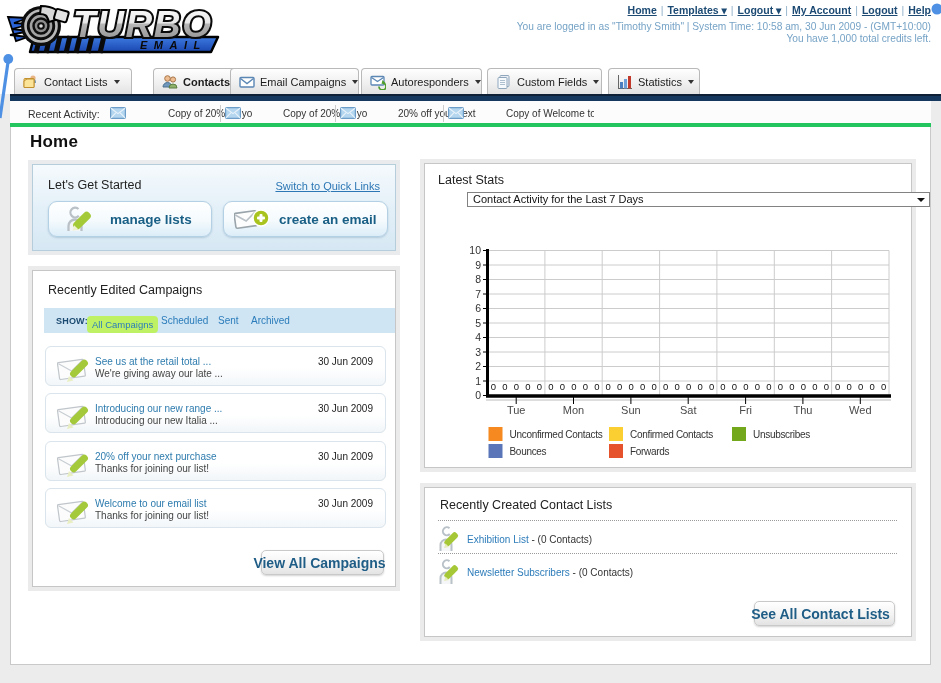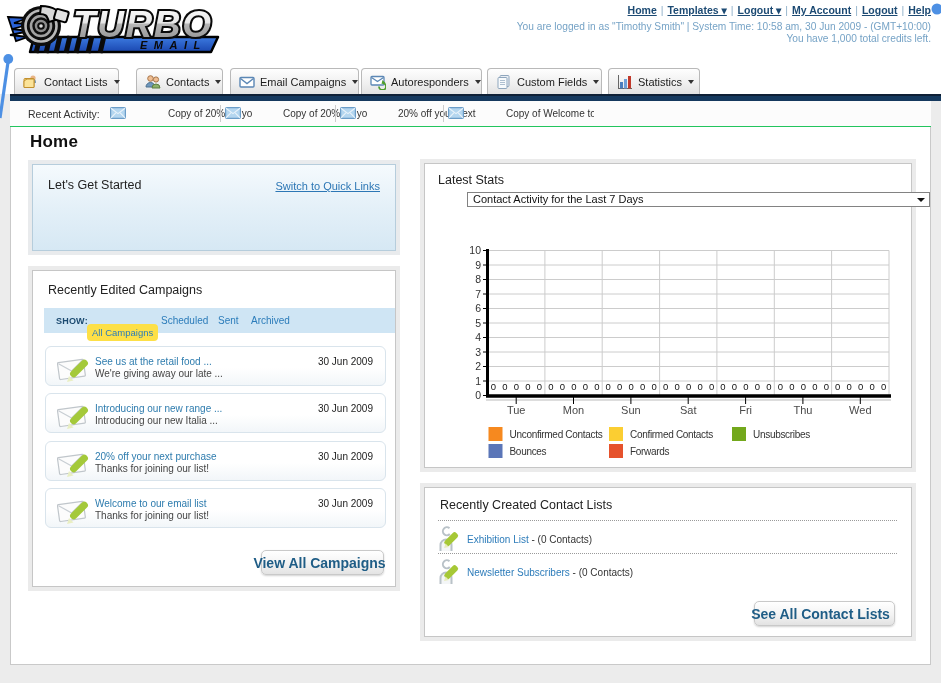--- a/index.html
+++ b/index.html
@@ -12,38 +12,38 @@
 
 .toplinks { top:4px; right:10px; font-size:10.5px; font-weight:bold; color:#1c4a73; }
 .toplinks a { color:#1c4a73; text-decoration:underline; }
 .toplinks .sep { color:#8fb0c9; font-weight:normal; padding:0 4px; }
 .loggedin { top:21px; right:10px; font-size:10.2px; line-height:12px; color:#76a3c6; text-align:right; }
 
 .tab { top:68px; height:26px; white-space:nowrap; background:linear-gradient(#fefefe,#efefef 60%,#e2e2e2); border:1px solid #b9b9b9; border-bottom:none; border-radius:4px 4px 0 0; font-size:11px; color:#1c1c1c; display:flex; align-items:center; }
 .tab svg { margin:0 5px 0 8px; flex:none; }
 .tab .arr { width:0; height:0; border-left:3.5px solid transparent; border-right:3.5px solid transparent; border-top:4px solid #333; margin-left:6px; flex:none; }
 
-#recent { left:10px; top:101px; width:921px; height:26px; border-bottom:1px solid #22c55e; background:#fcfcfc; }
+#recent { left:10px; top:101px; width:921px; height:26px; border-bottom:4px solid #22c55e; background:#fcfcfc; }
 #recent .lbl { left:18px; top:7px; font-size:10.5px; color:#333; }
 #recent .item { top:7px; font-size:10px; color:#333; white-space:nowrap; overflow:hidden;margin-left:36px; }
 #recent .env { top:6px; }
 #recent .sep { top:4px; width:1px; height:17px; background:#ccc; }
 h1 { left:30px; top:132px; font-size:17px; color:#0f0f0f; letter-spacing:0.2px; position:absolute; font-weight:bold; }
 
 .panel { background:#fff; border:1px solid #c6c6c6; box-shadow:0 0 0 4px #ebebeb; }
 #box1 { left:32px; top:164px; width:364px; height:87px; border:1px solid #b6cddc; background:linear-gradient(#f5fafd,#e4f0f8 50%,#d6e8f4); box-shadow:0 0 0 4px #e9ebed; }
 #box1 .title { left:15px; top:13px; font-size:12.5px; color:#222; }
 #box1 .qlink { right:15px; top:15px; font-size:11px; color:#2d77b5; text-decoration:underline; }
 .bigbtn { top:36px; height:36px; border:1px solid #b4d0e4; border-radius:9px; background:linear-gradient(#ffffff,#f4fafd 55%,#dcedf8); box-shadow:0 1px 2px rgba(100,140,170,.35); display:flex; align-items:center; }
 .bigbtn span { white-space:nowrap; font-size:13.5px; font-weight:bold; color:#1a6086; }
 #box2 { left:32px; top:270px; width:364px; height:317px; }
 .ptitle { font-size:12.5px; color:#222; position:absolute; }
 #showbar { position:absolute; left:11px; top:37px; width:351px; height:25px; background:#cfe5f4; font-size:10px; }
 #showbar .show { position:absolute; left:12px; top:8px; font-size:9px; font-weight:bold; color:#1b4a70; letter-spacing:0.2px; }
-#showbar .pill { position:absolute; left:43px; top:16px; background:#fde047; border-radius:4px; padding:3px 5px; color:#2b7cba; font-size:9.5px; }
+#showbar .pill { position:absolute; left:43px; top:8px; background:#bef264; border-radius:4px; padding:3px 5px; color:#2b7cba; font-size:9.5px; }
 #showbar a { position:absolute; top:7px; color:#2b7cba; text-decoration:none; }
 .card { left:12px; width:341px; height:40px; border:1px solid #d9e4ec; border-radius:6px; background:linear-gradient(#ffffff 55%,#f2f6f9); position:absolute; }
 .card .t1 { left:49px; top:9px; font-size:10px; color:#2e7cae; position:absolute; }
 .card .t2 { left:49px; top:21px; font-size:10px; color:#454545; position:absolute; }
 .card .dt { right:12px; top:9px; font-size:10px; color:#222; position:absolute; }
 .card svg { position:absolute; left:11px; top:9px; }
 .actbtn { white-space:nowrap; height:25px; border:1px solid #c9c9c9; border-radius:5px; background:linear-gradient(#ffffff,#f3f3f3 55%,#e3e3e3); box-shadow:0 1px 2px rgba(0,0,0,.18); display:flex; align-items:center; justify-content:center; font-size:14px; font-weight:bold; color:#1f5d86; }
 #statsbox { left:424px; top:163px; width:488px; height:305px; }
 #statsbox .sel { left:14px; top:28px; width:463px; height:15px; border:1px solid #828282; background:#fff; font-size:11px; color:#111; line-height:13px; padding-left:5px;margin-left:28px; }
 #statsbox .sel .tri { position:absolute; right:4px; top:5px; width:0; height:0; border-left:4px solid transparent; border-right:4px solid transparent; border-top:4px solid #111; }
@@ -105,29 +105,29 @@
   <circle cx="37" cy="23" r="1.8" fill="#dcdcdc"></circle>
   <path d="M37 3 C50 3 57 9 58 15 L45 19 C43 12 41 11 36 11 Z" fill="#d8d8d8" stroke="#000" stroke-width="2"></path>
   <rect x="51" y="7" width="13" height="11" rx="2" transform="rotate(16 57 12)" fill="#e2e2e2" stroke="#000" stroke-width="2"></rect>
 
   <text x="69" y="34" font-size="37" font-weight="bold" font-style="italic" letter-spacing="1.6" fill="url(#chrome)" stroke="#0a0a0a" stroke-width="4.2" paint-order="stroke" font-family="'Liberation Sans',sans-serif">TURBO</text>
 </svg>
 
 <div class="toplinks abs"><a>Home</a><span class="sep">|</span><a>Templates ▾</a><span class="sep">|</span><a>Logout ▾</a><span class="sep">|</span><a>My Account</a><span class="sep">|</span><a>Logout</a><span class="sep">|</span><a>Help</a></div>
 <div class="loggedin abs">You are logged in as "Timothy Smith" | System Time: 10:58 am, 30 Jun 2009 - (GMT+10:00)<br>You have 1,000 total credits left.</div>
 
-<div class="tab abs" style="left:14px;width:105px;">
+<div class="tab abs" style="left:14px;width:118px;">
 <svg width="16" height="16" viewBox="0 0 16 16">
       <circle cx="10" cy="4" r="2.6" fill="#e9b486"></circle>
       <path d="M7 8 a3 3 0 0 1 6 0 v1 h-6 z" fill="#7d9db5"></path>
       <rect x="1" y="4.5" width="10" height="9" rx="1" fill="#f5d57a" stroke="#c2902e"></rect>
       <path d="M1 7 l3 -2 h7 v8.5 h-10 z" fill="#fbe398" stroke="#c2902e"></path>
     </svg>
 Contact Lists<span class="arr"></span></div>
-<div class="tab abs" style="left:136px;width:87px;">
+<div class="tab abs" style="left:153px;width:87px;font-weight:bold;">
 <svg width="16" height="16" viewBox="0 0 16 16">
       <circle cx="5.5" cy="4.5" r="2.8" fill="#eebd92" stroke="#a8764a"></circle>
       <path d="M1 13 a4.5 4.5 0 0 1 9 0 z" fill="#6f98bc" stroke="#4c708f"></path>
       <circle cx="11" cy="5.5" r="2.6" fill="#eebd92" stroke="#a8764a"></circle>
       <path d="M7 14 a4 4 0 0 1 8 0 z" fill="#8db16a" stroke="#5d7f42"></path>
     </svg>
 Contacts<span class="arr"></span></div>
 <div class="tab abs" style="left:230px;width:129px;">
 <svg width="16" height="16" viewBox="0 0 16 16">
       <rect x="1" y="3.5" width="14" height="9.5" rx="1" fill="#fff" stroke="#5b87b5" stroke-width="1.4"></rect>
@@ -188,41 +188,62 @@
       <path d="M1 1.2 L8 6.6 L15 1.2 M1 10.8 L5.8 5.9 M15 10.8 L10.2 5.9" fill="none" stroke="#eaf3fa" stroke-width="1.1"></path>
     </svg>
   <span class="item abs" style="left:460px;width:88px;">Copy of Welcome to</span>
 </div>
 
 <h1>Home</h1>
 
 <div id="box1" class="abs">
   <span class="title abs">Let's Get Started</span>
   <span class="qlink abs">Switch to Quick Links</span>
+  <div class="bigbtn abs" style="left:15px;width:164px;">
+    <svg width="32" height="28" viewBox="0 0 32 28" style="margin-left:16px;">
+      <path d="M13.5 4 a4.8 4.8 0 1 0 0.3 6.8" fill="none" stroke="#b9c1c7" stroke-width="2.3"></path>
+      <path d="M3.5 26 v-5 a6.5 6.5 0 0 1 13 0 v5" fill="#f2f4f6" stroke="#b9c1c7" stroke-width="2.3"></path>
+      <rect x="13" y="5" width="8" height="21" rx="3.5" transform="rotate(45 17 15.5)" fill="#a5ca38"></rect>
+      <path d="M7.5 25.8 l6 -1.2 l-4.3 -4.3 z" fill="#eef2cf"></path>
+    </svg>
+    <span style="margin-left:13px;">manage lists</span>
+  </div>
+  <div class="bigbtn abs" style="left:190px;width:165px;">
+    <svg width="36" height="26" viewBox="0 0 36 26" style="margin-left:10px;">
+      <g transform="rotate(-8 12 14)">
+          <rect x="1" y="6" width="22" height="15" rx="1.5" fill="#fdfdfd" stroke="#9aa4ab" stroke-width="1.6"></rect>
+          <path d="M2 7.5 L12 15 L22 7.5" fill="none" stroke="#b9c1c7" stroke-width="1.6"></path>
+        </g>
+      <circle cx="27" cy="12" r="8" fill="#a9c41e" stroke="#fff" stroke-width="1.5"></circle>
+      <rect x="23" y="10.6" width="8" height="3" rx="1" fill="#fff"></rect>
+      <rect x="25.5" y="8" width="3" height="8" rx="1" fill="#fff"></rect>
+    </svg>
+    <span style="margin-left:9px;">create an email</span>
+  </div>
 </div>
 
 <div id="box2" class="panel abs">
   <span class="ptitle" style="left:15px;top:12px;">Recently Edited Campaigns</span>
   <div id="showbar">
       <span class="show">SHOW:</span>
       <span class="pill">All Campaigns</span>
       <a style="left:117px;">Scheduled</a>
       <a style="left:174px;">Sent</a>
       <a style="left:207px;">Archived</a>
     </div>
   <div class="card" style="top:75px;">
     <svg width="34" height="28" viewBox="0 0 34 28">
         <g transform="rotate(-8 14 14)">
           <rect x="1.5" y="5" width="26" height="17" rx="1" fill="#fcfcfc" stroke="#c0c6cb" stroke-width="1.2"></rect>
           <path d="M2.5 6 L14.5 15 L26.5 6" fill="none" stroke="#c8ced3" stroke-width="1.2"></path>
         </g>
         <rect x="18.5" y="1.5" width="7" height="22" rx="3.2" transform="rotate(45 22 12.5)" fill="#a4c93a"></rect>
         <path d="M10 26 l6.5 -1.5 l-4.5 -4.5 z" fill="#e9efc3"></path>
       </svg>
-    <span class="t1">See us at the retail food ...</span>
+    <span class="t1">See us at the retail total ...</span>
       <span class="t2">We're giving away our late ...</span>
       <span class="dt">30 Jun 2009</span>
   </div>
   <div class="card" style="top:122px;">
     <svg width="34" height="28" viewBox="0 0 34 28">
         <g transform="rotate(-8 14 14)">
           <rect x="1.5" y="5" width="26" height="17" rx="1" fill="#fcfcfc" stroke="#c0c6cb" stroke-width="1.2"></rect>
           <path d="M2.5 6 L14.5 15 L26.5 6" fill="none" stroke="#c8ced3" stroke-width="1.2"></path>
         </g>
         <rect x="18.5" y="1.5" width="7" height="22" rx="3.2" transform="rotate(45 22 12.5)" fill="#a4c93a"></rect>

